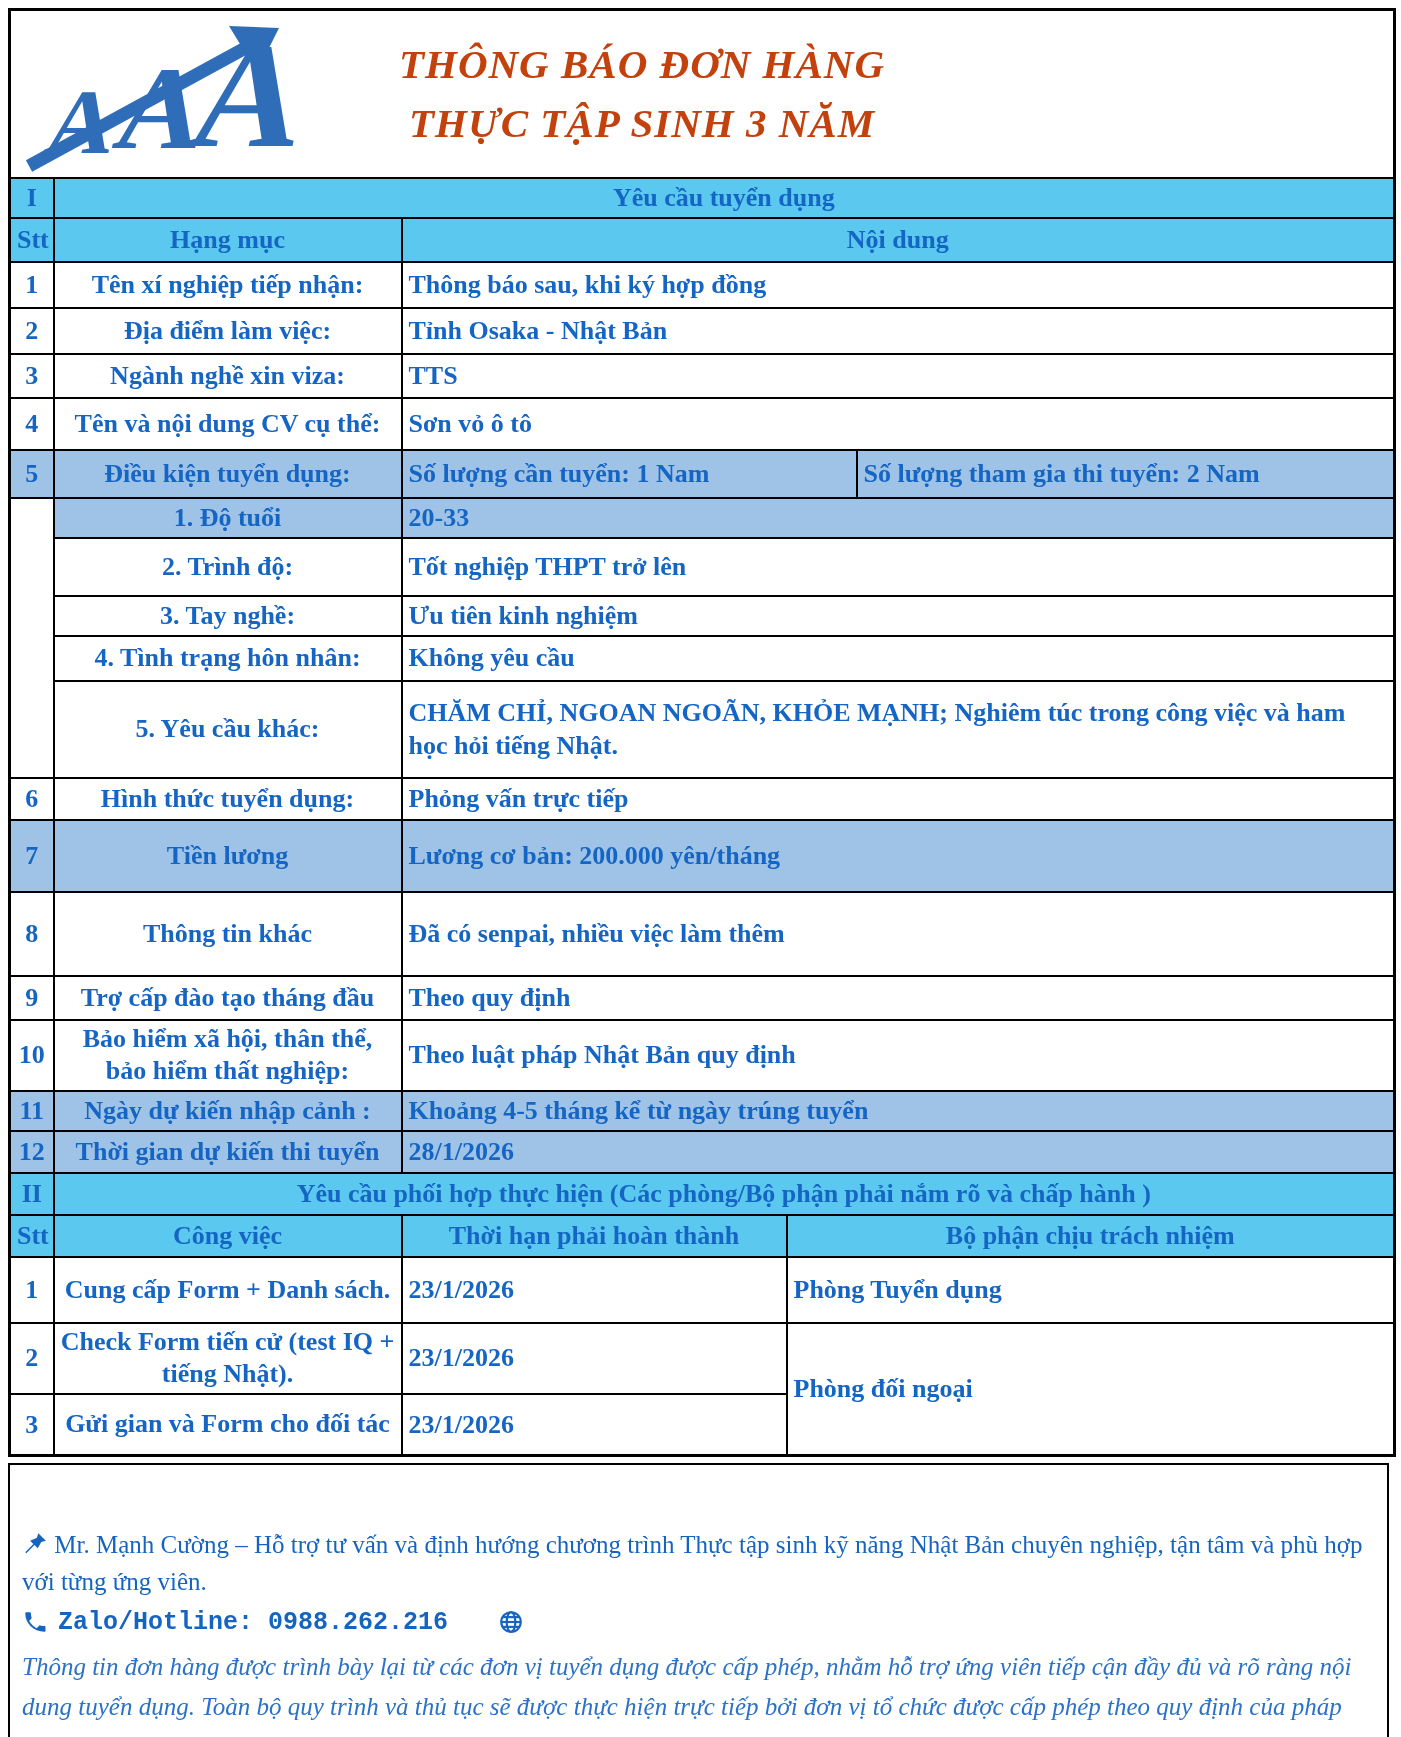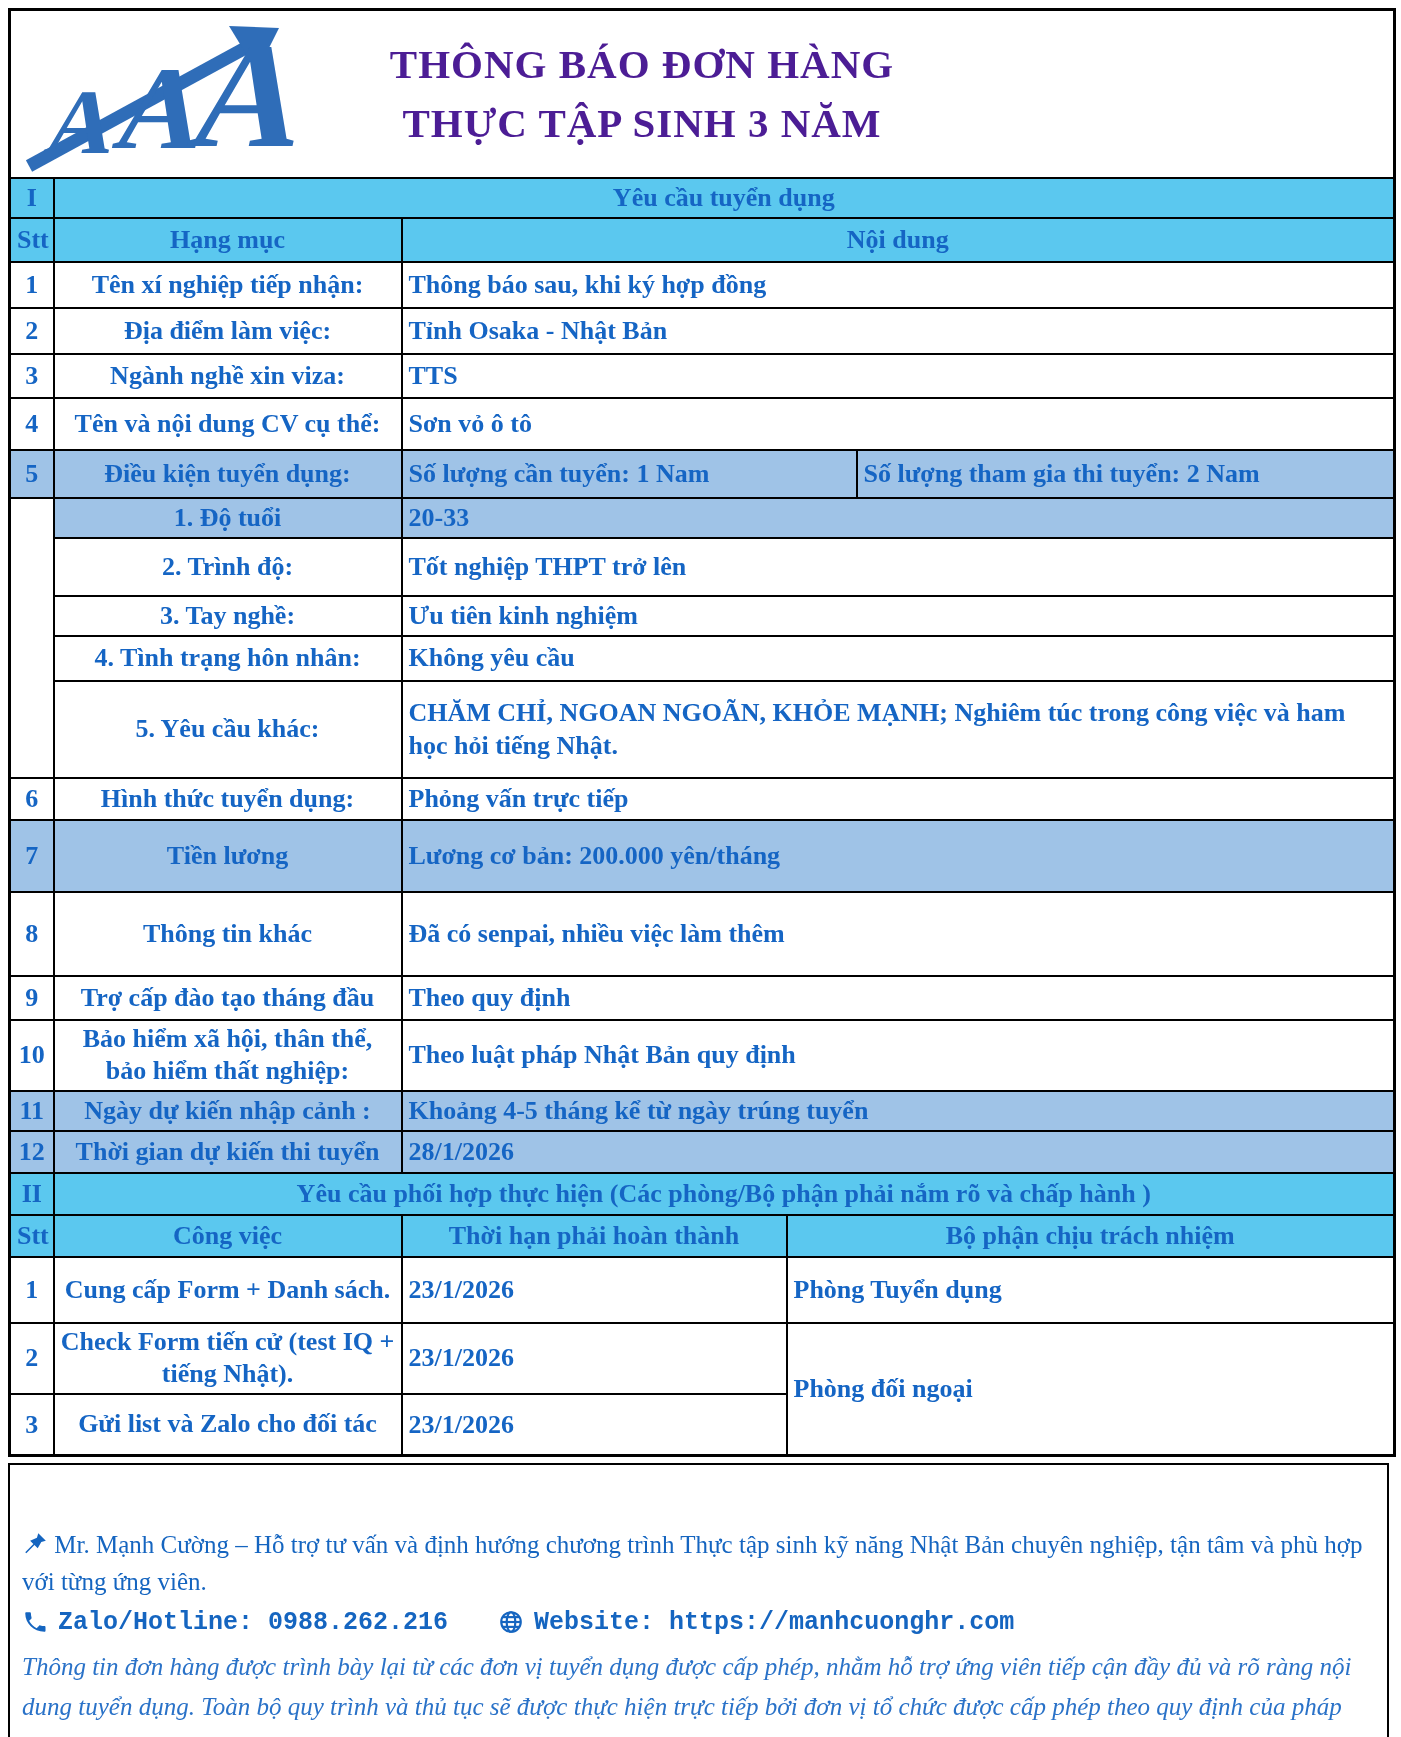--- a/index.html
+++ b/index.html
@@ -16,21 +16,21 @@
   td.white{background:#fff;}
   td.topval{vertical-align:top;padding-top:8px;}
   .hdr-cell{padding:0 !important;}
   .hdr{display:flex;align-items:center;height:166px;}
   .logo{width:300px;height:160px;position:relative;flex:0 0 300px;}
   .logo svg{position:absolute;left:0;top:0;}
   .logo .al{position:absolute;color:#2f6db8;font-weight:bold;transform:skewX(-12deg);line-height:1;}
   .a1{left:38px;bottom:6px;font-size:92px;}
   .a2{left:108px;bottom:6px;font-size:118px;}
   .a3{left:185px;bottom:4px;font-size:150px;}
-  .title-box{flex:1;text-align:center;padding-right:420px;color:#4c1d95;}
+  .title-box{flex:1;text-align:center;padding-right:420px;color:#c2410c;font-style:italic;}
   .title-box div{font-size:41px;font-weight:bold;line-height:1.45;letter-spacing:1px;}
   .footer{border:2px solid #000;width:1381px;margin-top:6px;min-height:228px;
           padding:62px 12px 12px 12px;box-sizing:border-box;color:#1565c0;}
   .f-line1{font-size:25px;font-weight:normal;line-height:1.45;}
   .f-line2{font-size:25px;font-weight:bold;margin-top:8px;display:flex;align-items:center;gap:10px;font-family:Liberation Mono, monospace;}
   .f-gap{width:30px;}
   .f-note{font-size:25px;font-style:italic;font-weight:normal;color:#2a72c8;line-height:1.62;margin-top:10px;}
   .icn{display:inline-block;vertical-align:-4px;}
 </style>
 </head>
@@ -183,21 +183,21 @@
     <td class="val" colspan="2">Phòng Tuyển dụng</td>
   </tr>
   <tr style="height:68px">
     <td class="num">2</td>
     <td class="lbl">Check Form tiến cử (test IQ + tiếng Nhật).</td>
     <td class="val">23/1/2026</td>
     <td class="val" colspan="2" rowspan="2">Phòng đối ngoại</td>
   </tr>
   <tr style="height:62px">
     <td class="num">3</td>
-    <td class="lbl">Gửi list và Zalo cho đối tác</td>
+    <td class="lbl">Gửi gian và Form cho đối tác</td>
     <td class="val">23/1/2026</td>
   </tr>
 </tbody>
     </table>
 
 <div class="footer">
   <div class="f-line1">
     <svg class="icn" width="26" height="26" viewBox="0 0 24 24">
       <path fill="#1565c0" d="M15 2l7 7-4.2 1.2L14.5 16l-3-3L4 20.5 3 19.5 10.5 12l-3-3 6.3-2.8L15 2z"></path>
     </svg>
@@ -209,17 +209,16 @@
     </svg>
     <span>Zalo/Hotline: 0988.262.216</span>
     <span class="f-gap"></span>
     <svg class="icn" width="26" height="26" viewBox="0 0 24 24">
       <circle cx="12" cy="12" r="9" fill="none" stroke="#1565c0" stroke-width="2"></circle>
       <ellipse cx="12" cy="12" rx="4" ry="9" fill="none" stroke="#1565c0" stroke-width="2"></ellipse>
       <line x1="3" y1="12" x2="21" y2="12" stroke="#1565c0" stroke-width="2"></line>
       <line x1="4" y1="7.5" x2="20" y2="7.5" stroke="#1565c0" stroke-width="2"></line>
       <line x1="4" y1="16.5" x2="20" y2="16.5" stroke="#1565c0" stroke-width="2"></line>
     </svg>
-    <span>Website: https://manhcuonghr.com</span>
   </div>
   <div class="f-note">Thông tin đơn hàng được trình bày lại từ các đơn vị tuyển dụng được cấp phép, nhằm hỗ trợ ứng viên tiếp cận đầy đủ và rõ ràng nội dung tuyển dụng. Toàn bộ quy trình và thủ tục sẽ được thực hiện trực tiếp bởi đơn vị tổ chức được cấp phép theo quy định của pháp luật.</div>
 </div>
 </div>
 
 </body></html>

